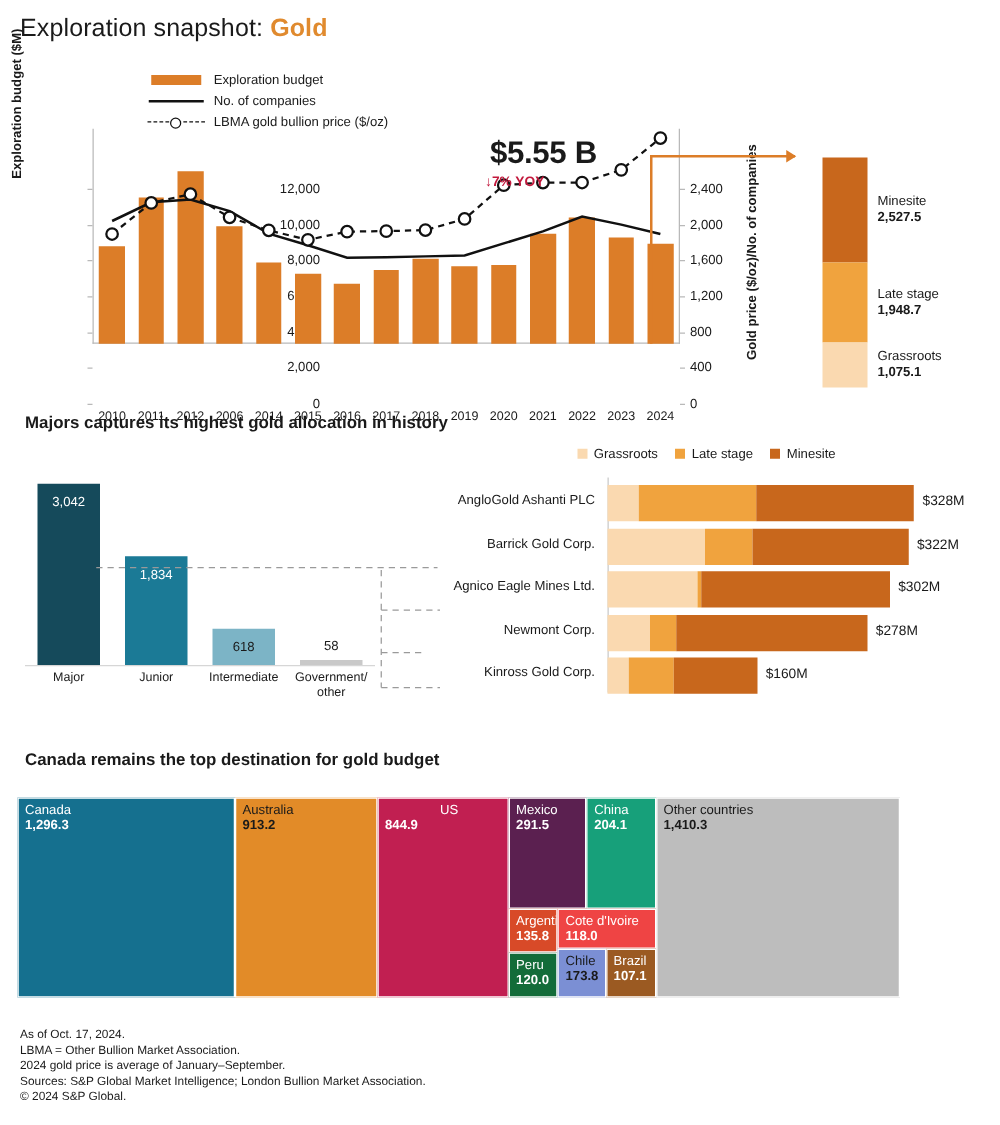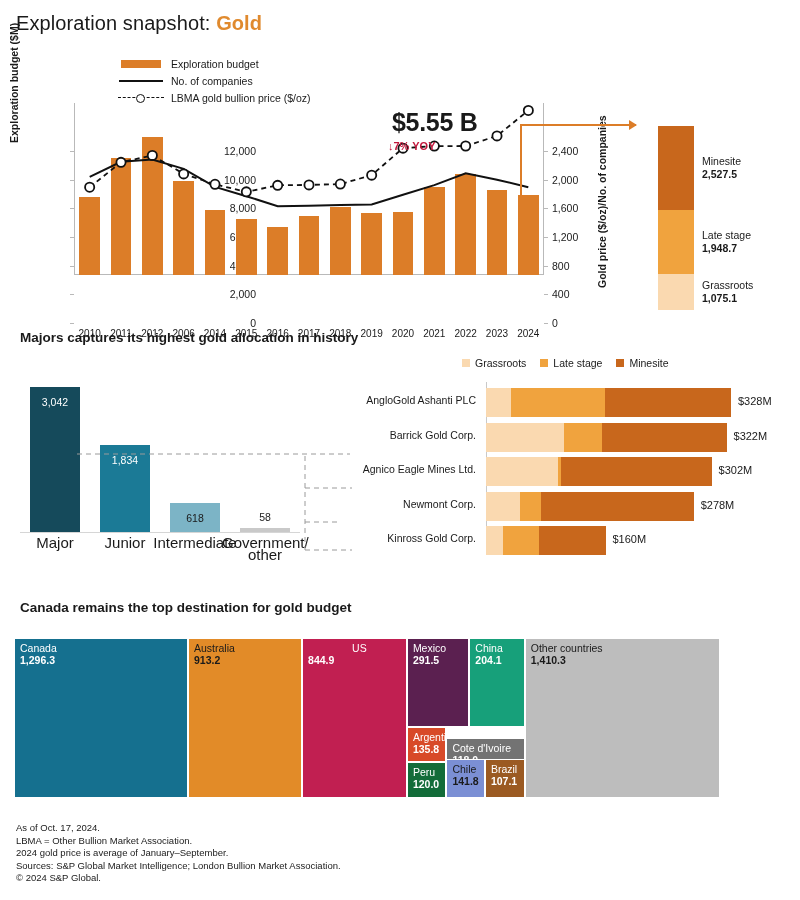--- a/index.html
+++ b/index.html
@@ -73,21 +73,21 @@
   .legend2{position:absolute;left:462px;top:357px;font-size:10.5px;display:flex;gap:14px;align-items:center;}
   .legend2 .it{display:flex;align-items:center;gap:5px;}
   .legend2 .sw{width:8px;height:8px;display:block;}
 
   .barchart2{position:absolute;left:20px;top:388px;width:280px;height:145px;}
   .barchart2 .base{position:absolute;left:0;bottom:0;width:280px;height:1px;background:#d6d6d6;}
   .b2{position:absolute;bottom:1px;}
   .b2 .v{position:absolute;top:9px;left:0;width:100%;text-align:center;font-size:10.5px;}
   .b2 .v.dark{color:#fff;}
   .b2 .v.out{top:-17px;color:#1a1a1a;}
-  .x2{position:absolute;top:537px;font-size:15px;text-align:center;line-height:12px;}
+  .x2{position:absolute;top:537px;font-size:10px;text-align:center;line-height:12px;}
 
   .connect{position:absolute;left:0;top:0;width:800px;height:900px;pointer-events:none;}
 
   .clist{position:absolute;left:300px;top:388px;width:480px;height:165px;}
   .clist .crow{position:absolute;height:29px;left:0;width:480px;}
   .crow .nm{position:absolute;left:0;top:6px;width:176px;text-align:right;font-size:10.5px;}
   .crow .track{position:absolute;left:186px;top:0;height:29px;}
   .crow .seg{position:absolute;top:0;height:29px;}
   .crow .amt{position:absolute;top:7px;font-size:11px;}
   .caxis{position:absolute;left:486px;top:382px;width:1px;height:172px;background:#c9c9c9;}
@@ -367,27 +367,27 @@
         <div class="tv" style="color: rgb(255, 255, 255);">204.1</div>
       </div>
       <div class="tile" style="left: 392.889px; top: 88.8px; width: 39.536px; height: 35.2px; background: rgb(216, 74, 40);">
         <div class="tn" style="color: rgb(255, 255, 255);">Argentina</div>
         <div class="tv" style="color: rgb(255, 255, 255);">135.8</div>
       </div>
       <div class="tile" style="left: 392.889px; top: 124px; width: 39.536px; height: 36px; background: rgb(19, 108, 57);">
         <div class="tn" style="color: rgb(255, 255, 255);">Peru</div>
         <div class="tv" style="color: rgb(255, 255, 255);">120.0</div>
       </div>
-      <div class="tile" style="left: 432.425px; top: 88.8px; width: 78.366px; height: 32px; background: #737373; margin-top: 11px;">
+      <div class="tile" style="left: 432.425px; top: 88.8px; width: 78.366px; height: 32px; background: #ef4444;">
         <div class="tn" style="color: rgb(255, 255, 255);">Cote d'Ivoire</div>
         <div class="tv" style="color: rgb(255, 255, 255);">118.0</div>
       </div>
       <div class="tile" style="left: 432.425px; top: 120.8px; width: 38.477px; height: 39.2px; background: rgb(123, 143, 212);">
         <div class="tn" style="color: rgb(26, 26, 26);">Chile</div>
-        <div class="tv" style="color: rgb(26, 26, 26);">141.8</div>
+        <div class="tv" style="color: rgb(26, 26, 26);">173.8</div>
       </div>
       <div class="tile" style="left: 470.902px; top: 120.8px; width: 39.889px; height: 39.2px; background: rgb(155, 90, 34);">
         <div class="tn" style="color: rgb(255, 255, 255);">Brazil</div>
         <div class="tv" style="color: rgb(255, 255, 255);">107.1</div>
       </div>
       <div class="tile" style="left: 510.791px; top: 0px; width: 195.209px; height: 160px; background: rgb(189, 189, 189);">
         <div class="tn" style="color: rgb(26, 26, 26);">Other countries</div>
         <div class="tv" style="color: rgb(26, 26, 26);">1,410.3</div>
       </div>
     </div>

